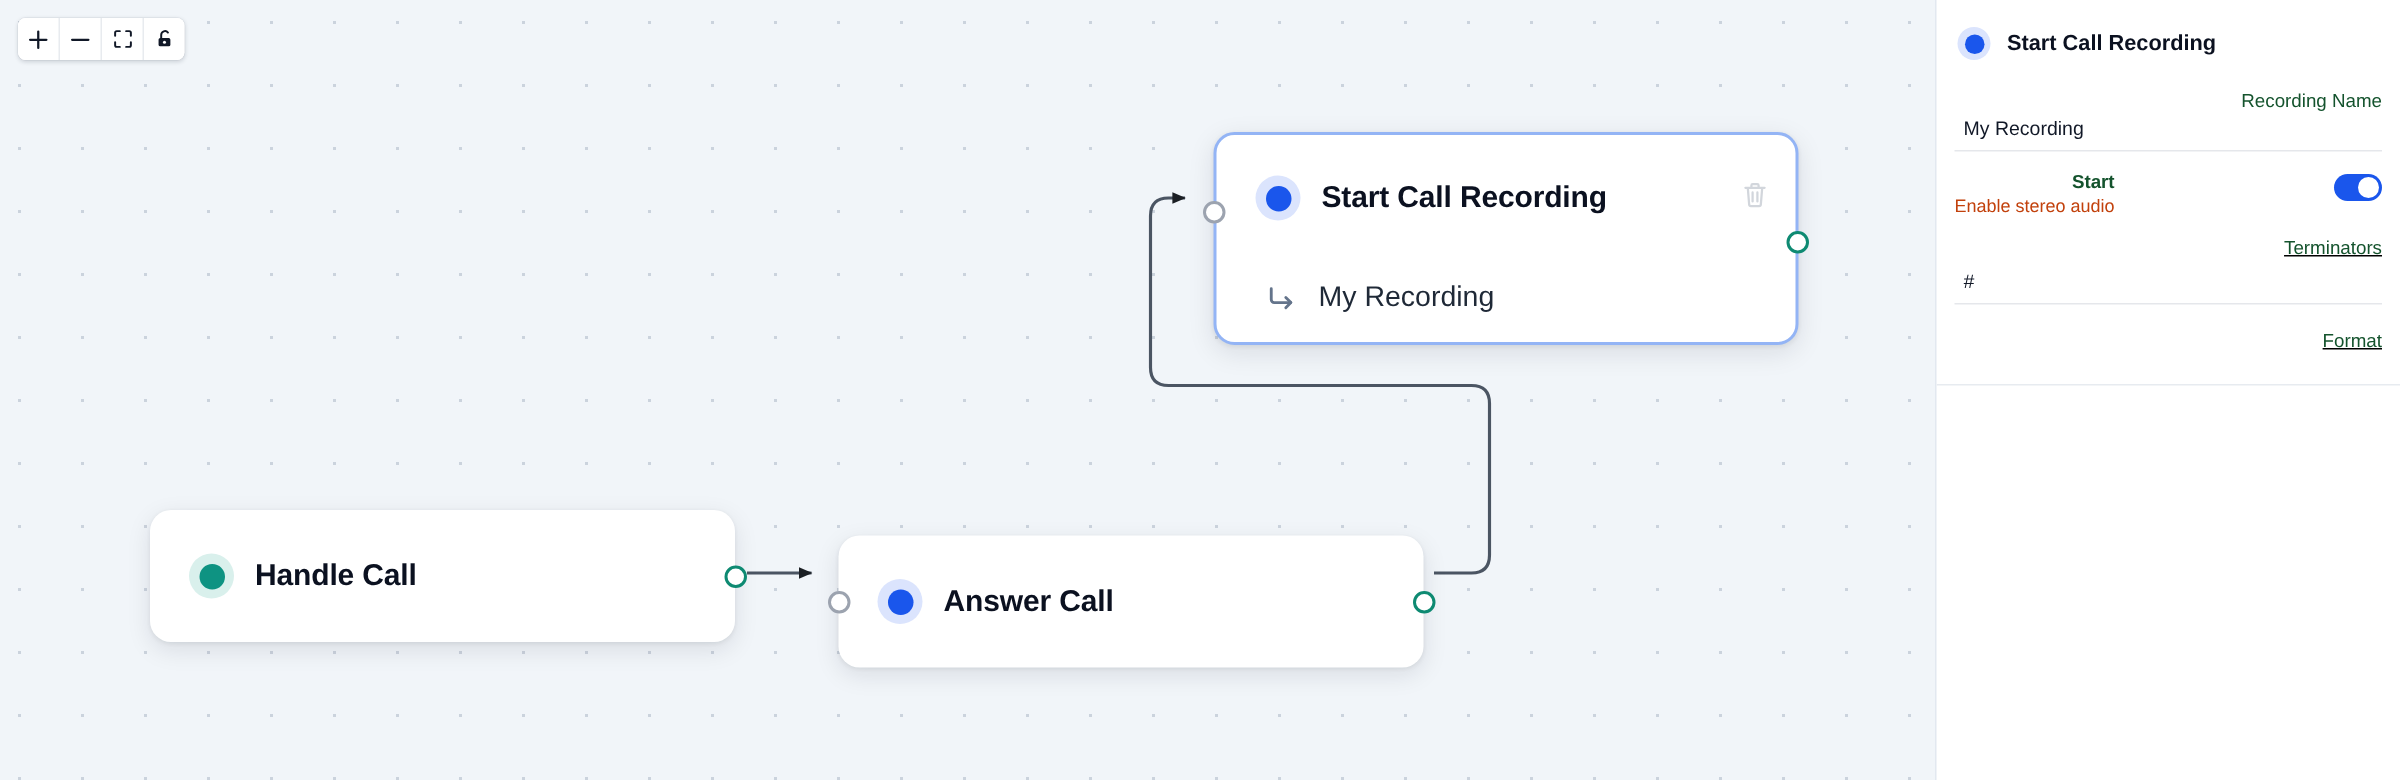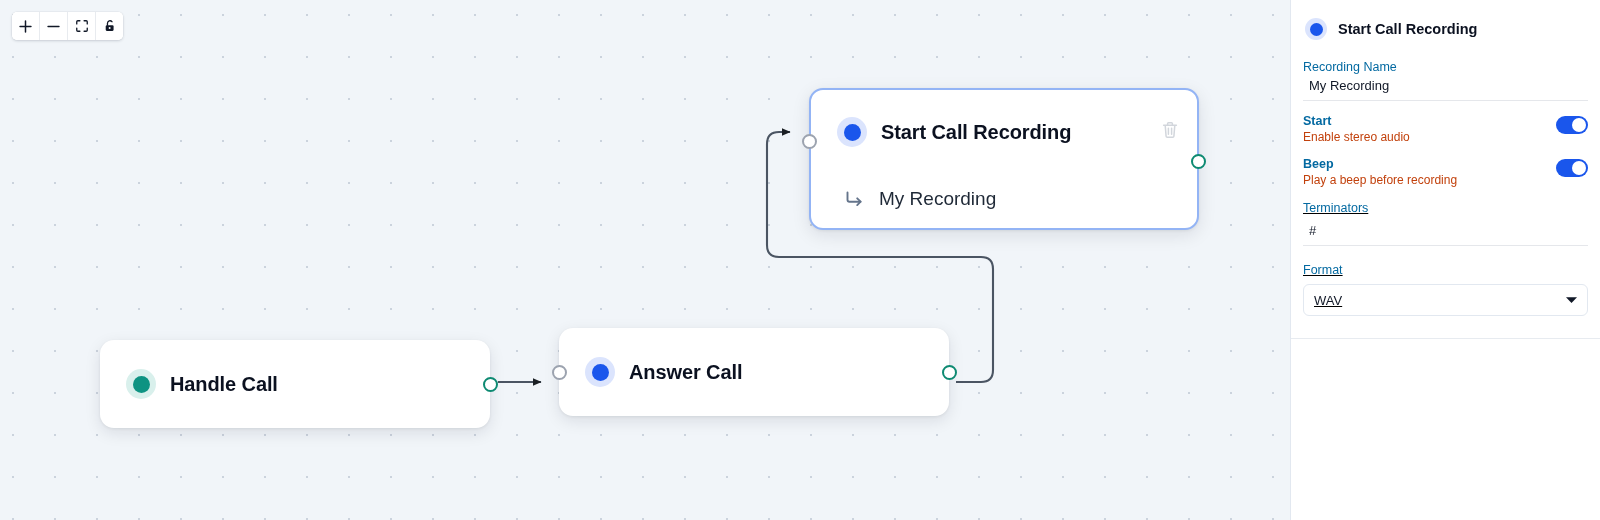--- a/index.html
+++ b/index.html
@@ -192,22 +192,23 @@
     font-weight: 700;
     color: #0b1120;
     margin-left: 11px;
   }
 
   .field {
     padding: 0 12px;
   }
   .field-label {
     font-size: 12.5px;
-    color: #0369a1;
+    color: #14532d;
     font-weight: 400;
+    text-align: right;
   }
   .field-hint {
     font-size: 12px;
     color: #c2410c;
     margin-top: 2px;
   }
   .text-input {
     width: 100%;
     box-sizing: border-box;
     border: none;
@@ -342,21 +343,21 @@
     <div class="node" style="left:100px; top:340px; width:390px; height:88px;text-align:center;">
       <div class="node-row node-title-row" style="height:88px;">
         <div class="node-dot-wrap halo-teal">
           <div class="node-dot dot-teal"></div>
         </div>
         <div class="node-title">Handle Call</div>
       </div>
       <div class="handle handle-source" style="right:-7.5px; top:50%; margin-top:-7.5px;"></div>
     </div>
 
-    <div class="node" style="left:559px; top:328px; width:390px; height:88px;">
+    <div class="node" style="left:559px; top:357px; width:390px; height:88px;">
       <div class="node-row node-title-row" style="height:88px;">
         <div class="node-dot-wrap halo-blue">
           <div class="node-dot dot-blue"></div>
         </div>
         <div class="node-title">Answer Call</div>
       </div>
       <div class="handle handle-target" style="left:-7.5px; top:50%; margin-top:-7.5px;"></div>
       <div class="handle handle-source" style="right:-7.5px; top:50%; margin-top:-7.5px;"></div>
     </div>
 
@@ -408,45 +409,28 @@
       <div class="row-toggle">
         <div class="row-toggle-text">
           <div class="field-label">Start</div>
           <div class="field-hint">Enable stereo audio</div>
         </div>
         <div class="switch">
           <div class="knob"></div>
         </div>
       </div>
 
-      <div class="row-toggle">
-        <div class="row-toggle-text">
-          <div class="field-label">Beep</div>
-          <div class="field-hint">Play a beep before recording</div>
-        </div>
-        <div class="switch">
-          <div class="knob"></div>
-        </div>
-      </div>
 
       <div class="field mt-terminators">
         <div class="field-label">Terminators</div>
         <input class="text-input" type="text" style="margin-top: 4px;" value="#" placeholder="#">
       </div>
 
       <div class="field mt-format">
         <div class="field-label">Format</div>
-        <div class="select-box">
-          <span>WAV</span>
-          <span class="select-caret">
-            <svg width="13" height="8" viewBox="0 0 13 8">
-              <path d="M1 1.2 L6.5 7 L12 1.2 z" fill="#111827"></path>
-            </svg>
-          </span>
-        </div>
       </div>
 
       <div class="panel-divider"></div>
 
 
     </div>
   </div>
 
 </div>
 

